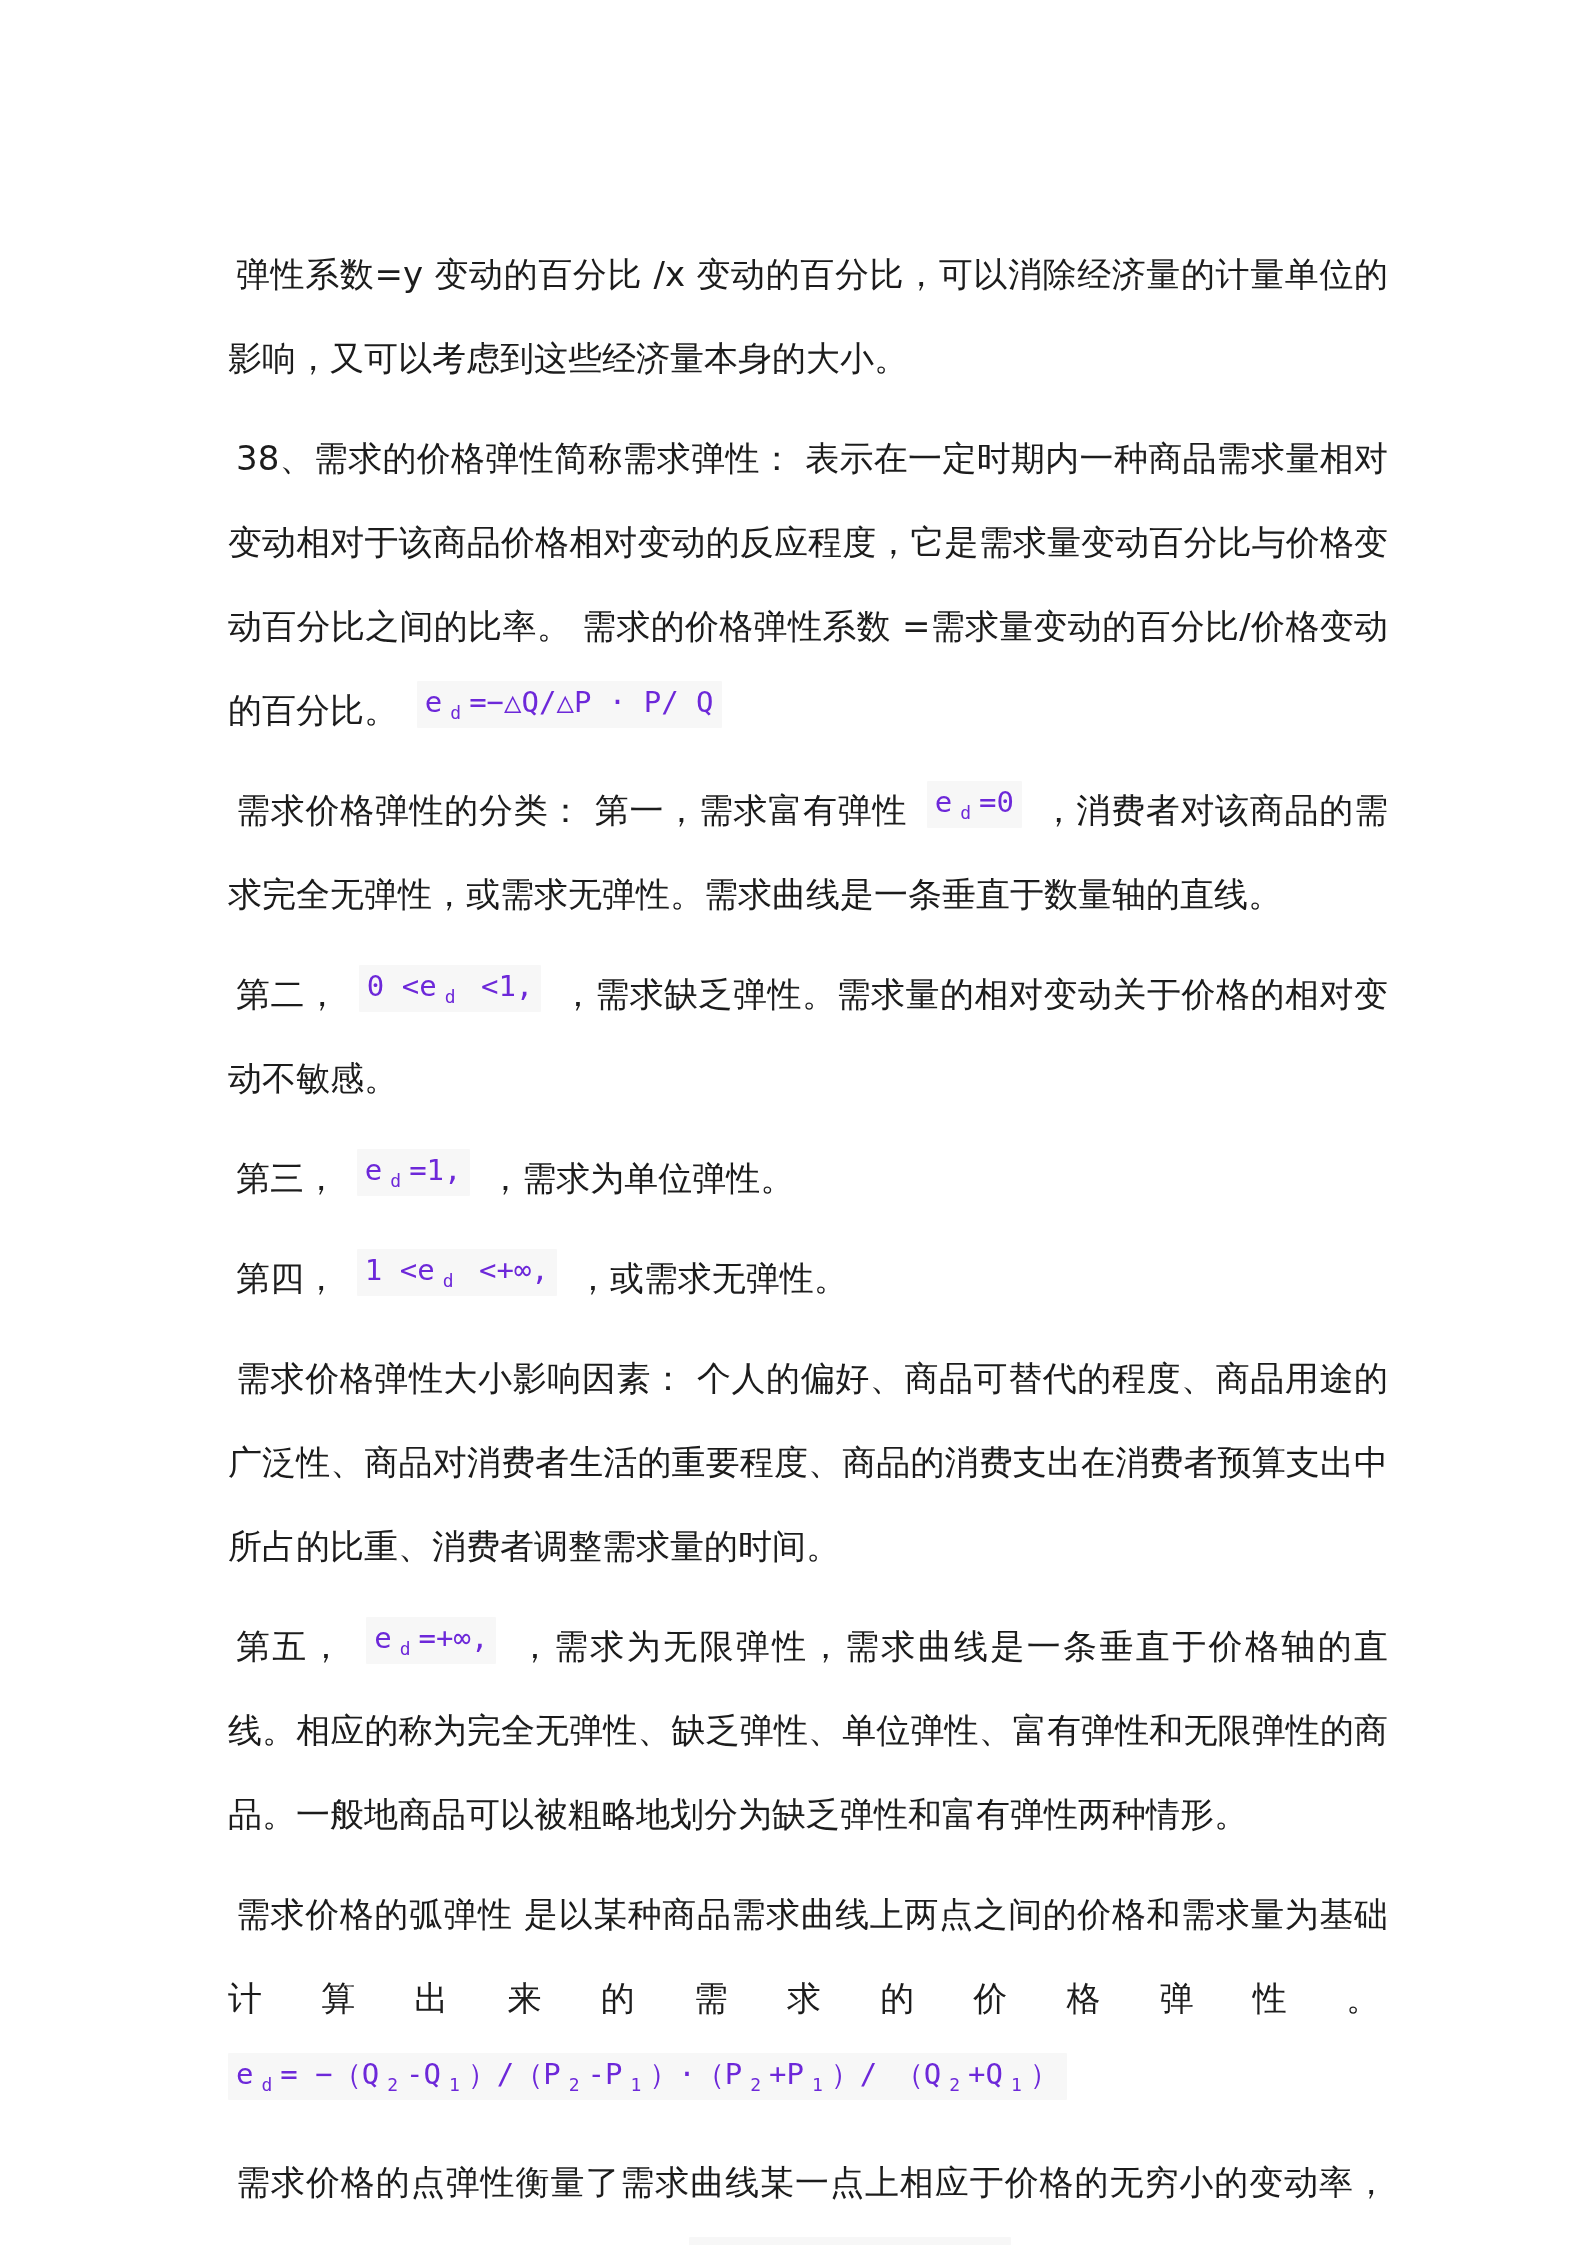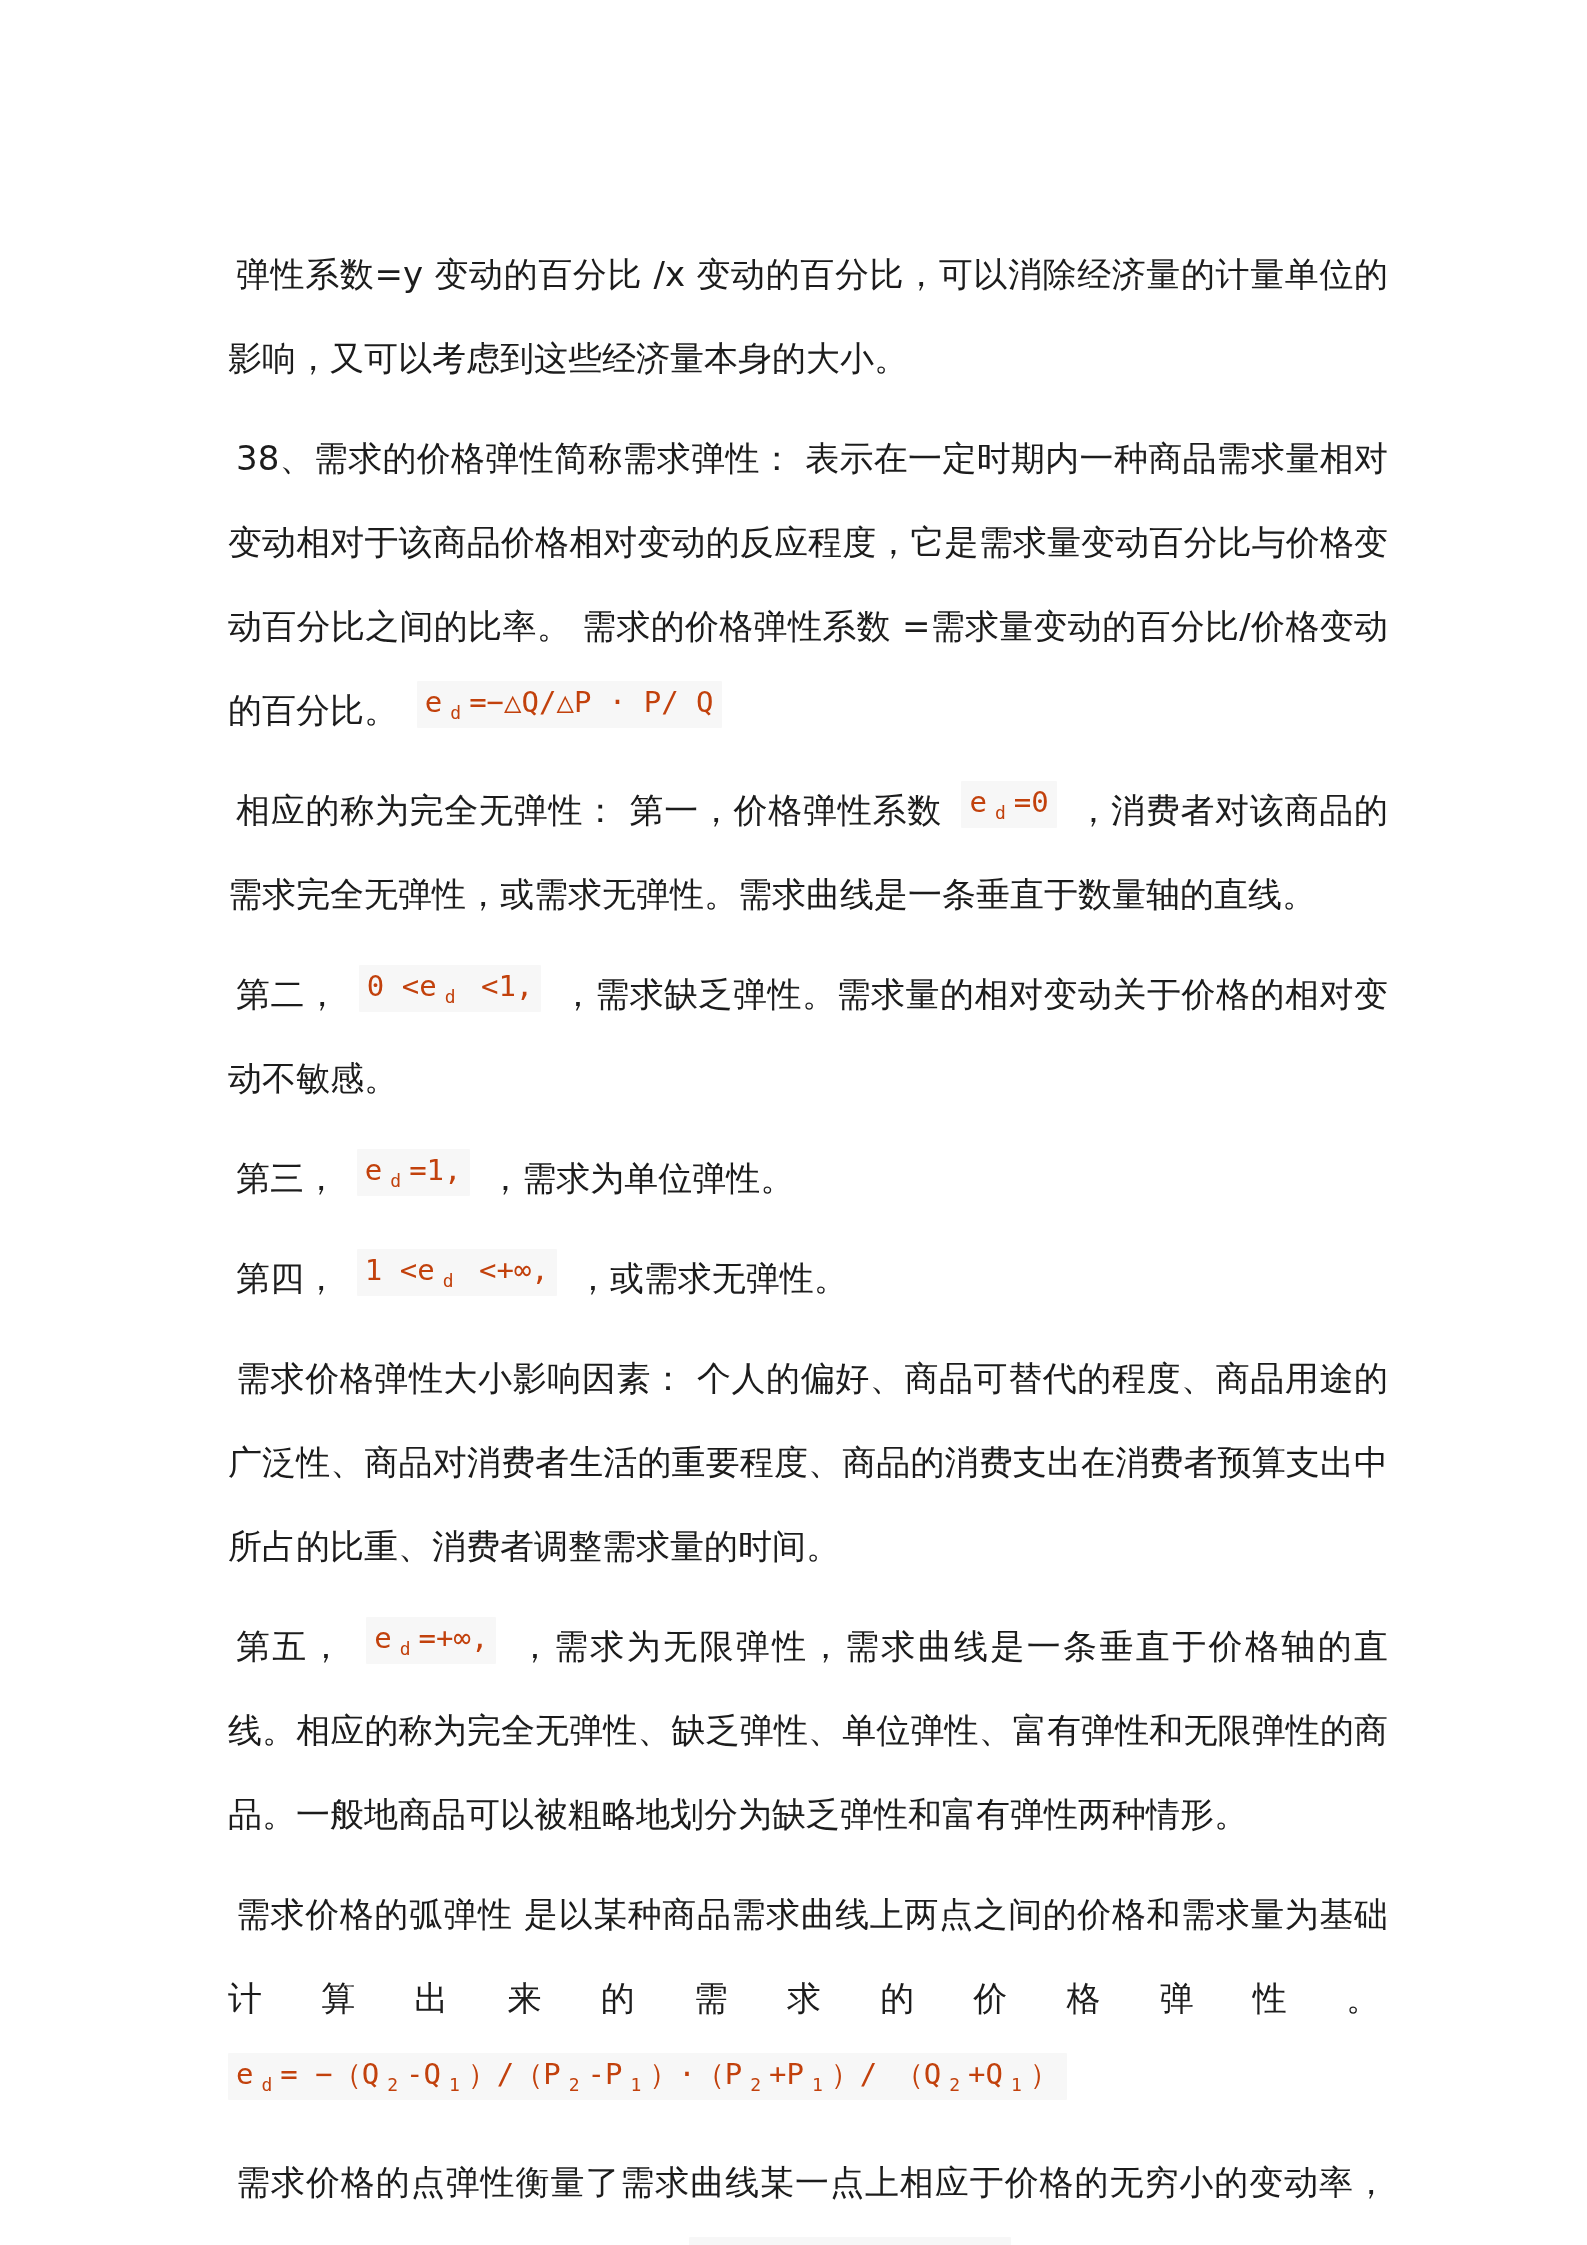--- a/index.html
+++ b/index.html
@@ -21,21 +21,21 @@
     font-size: 34px;
     line-height: 84px;
     text-align: justify;
   }
   .para { margin: 0; }
   .formula {
     display: inline-block;
     font-family: "DejaVu Sans Mono", "DejaVu Sans", monospace;
     font-size: 29px;
     line-height: 1.25;
-    color: #c2410c;
+    color: #6d28d9;
     background: #f7f7f7;
     padding: 3px 8px 6px 8px;
     position: relative;
     top: -10px;
     white-space: nowrap;
     border-radius: 1px;
   }
   .formula sub {
     font-size: 18px;
     line-height: 1;
@@ -45,21 +45,21 @@
 <body>
 
 <div class="page">
   <main class="doc">
 
     <p class="para"><span>弹性系数=y 变动的百分比 /x 变动的百分比，可以消除经济量的计量单位的影响，又可以考虑到这些经济量本身的大小。</span></p>
 
     <p class="para"><span>38、需求的价格弹性简称需求弹性： 表示在一定时期内一种商品需求量相对变动相对于该商品价格相对变动的反应程度，它是需求量变动百分比与价格变动百分比之间的比率。  需求的价格弹性系数 =需求量变动的百分比/价格变动的百分比。</span>
       <span class="formula">e<sub>d</sub>=−△Q/△P · P/ Q</span></p>
 
-    <p class="para"><span>相应的称为完全无弹性： 第一，价格弹性系数</span>
+    <p class="para"><span>需求价格弹性的分类： 第一，需求富有弹性</span>
       <span class="formula">e<sub>d</sub>=0</span>
       <span>，消费者对该商品的需求完全无弹性，或需求无弹性。需求曲线是一条垂直于数量轴的直线。</span></p>
 
     <p class="para"><span>第二，</span>
       <span class="formula">0 &lt;e<sub>d</sub> &lt;1,</span>
       <span>，需求缺乏弹性。需求量的相对变动关于价格的相对变动不敏感。</span></p>
 
     <p class="para"><span>第三，</span>
       <span class="formula">e<sub>d</sub>=1,</span>
       <span>，需求为单位弹性。</span></p>

